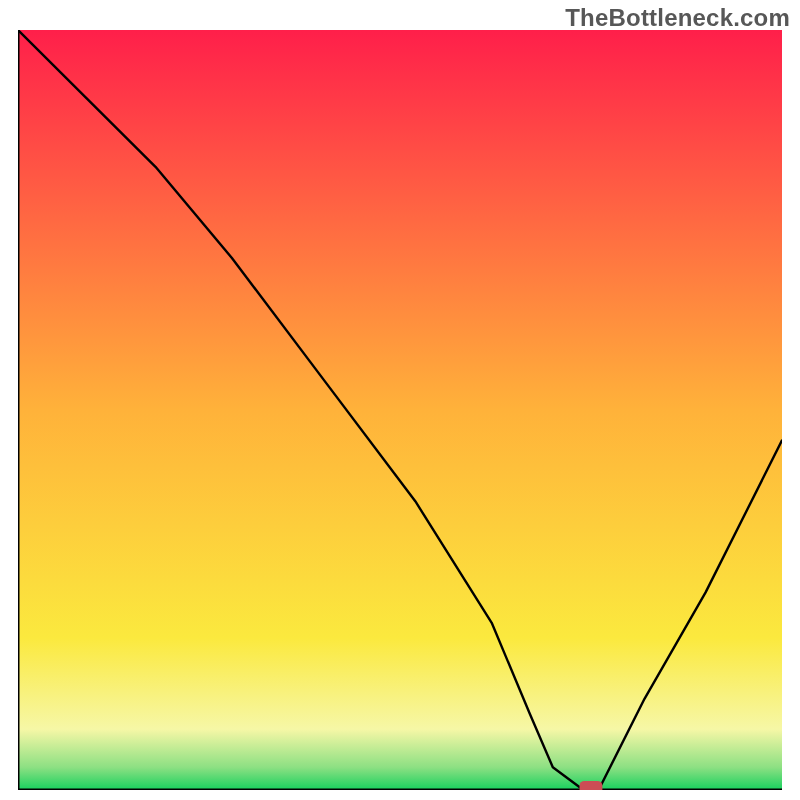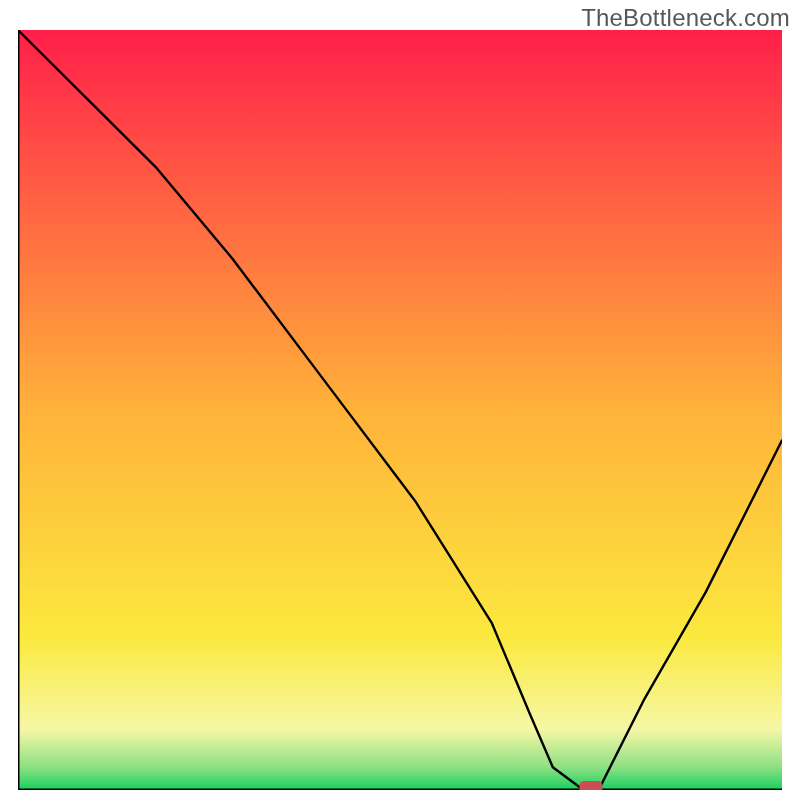--- a/index.html
+++ b/index.html
@@ -14,21 +14,21 @@
     position: relative;
     width: 800px;
     height: 800px;
   }
   .watermark {
     position: absolute;
     top: 4px;
     right: 10px;
     color: #575757;
     font-size: 24px;
-    font-weight: 400;
+    font-weight: 700;
     letter-spacing: 0.2px;
     z-index: 3;
   }
   svg.chart {
     position: absolute;
     top: 30px;
     left: 18px;
     z-index: 1;
   }
 </style>

